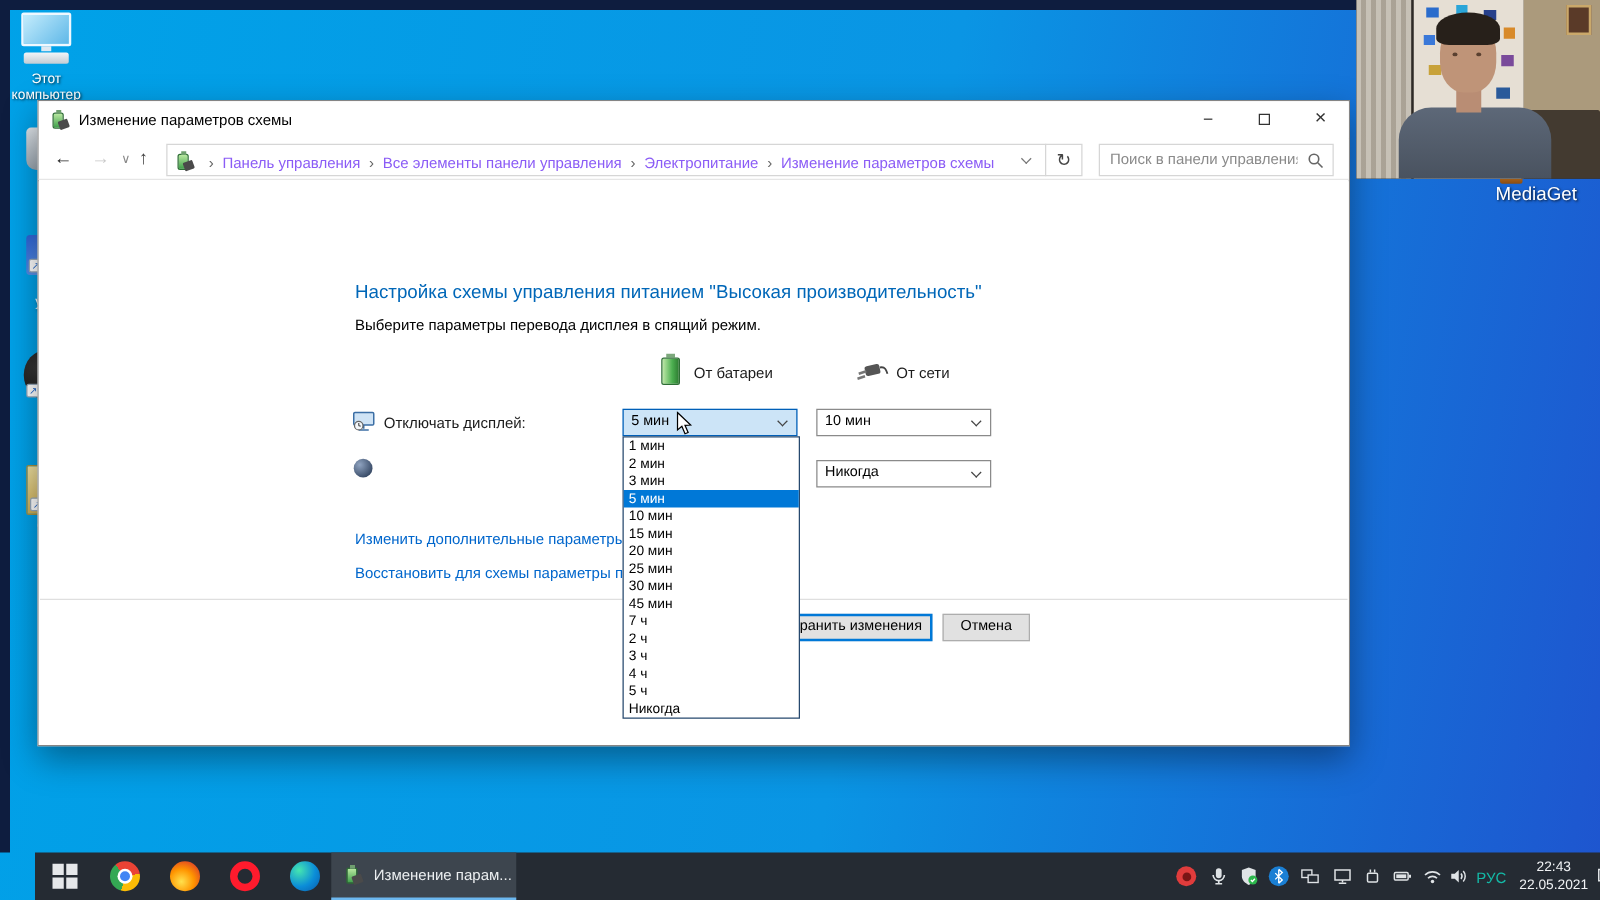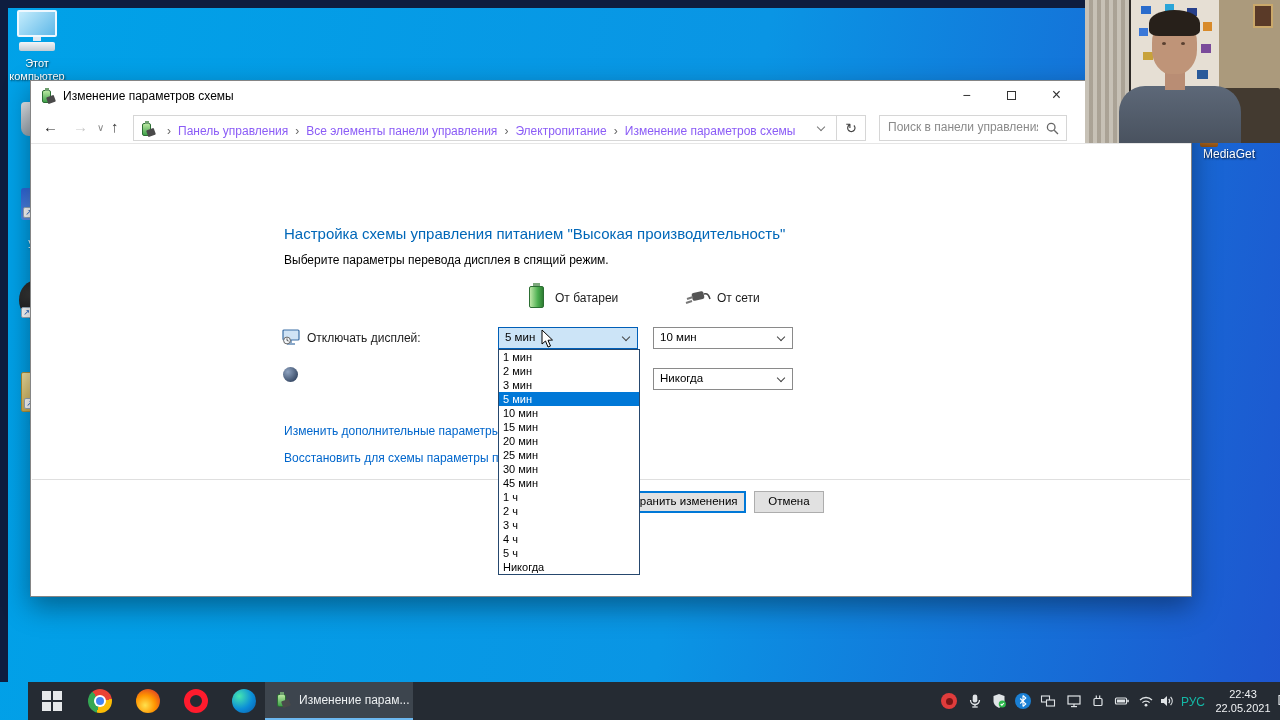--- a/index.html
+++ b/index.html
@@ -5,21 +5,21 @@
   * { margin:0; padding:0; box-sizing:border-box; }
   body { font-family:"Liberation Sans","DejaVu Sans",sans-serif; }
   .screen { position:relative; width:1280px; height:720px; overflow:hidden;
             background:linear-gradient(100deg,#00a2e8 0%, #0a95e4 55%, #1e55cf 100%);padding-left:48px; }
   .edge-strip { position:absolute; background:#0e1d3f; }
   
   .dicon { position:absolute; width:62px; text-align:center; }
   .dicon .lbl { margin-top:3px; font-size:11px; color:#fff; text-shadow:1px 1px 2px rgba(0,0,0,.75); white-space:pre-line; line-height:13px; }
   .shortcut-badge { position:absolute; left:2px; bottom:2px; width:11px; height:11px; background:#fff; border:1px solid #9ab; border-radius:2px; font-size:8px; line-height:9px; color:#1a62c8; }
   
-  .win { position:absolute; left:30px; top:80px; width:1162px; height:517px; background:#fff; border:1px solid #858585; box-shadow:0 10px 26px rgba(0,0,0,.38); z-index:10; }
+  .win { position:absolute; left:30px; top:80px; width:1050px; height:517px; background:#fff; border:1px solid #858585; box-shadow:0 10px 26px rgba(0,0,0,.38); z-index:10; }
   .titlebar { position:absolute; left:0; top:0; right:0; height:30px; background:#fff; }
   .titlebar .ttext { position:absolute; left:32px; top:8px; font-size:12px; color:#000; }
   .wbtn { position:absolute; top:0; width:45px; height:30px; text-align:center; line-height:28px; font-size:14px; color:#333; }
   .navbar { position:absolute; left:0; top:30px; right:0; height:33px; background:#fff; border-bottom:1px solid #e6e6e6; }
   .navglyph { position:absolute; top:7px; font-size:15px; color:#444; }
   .field { position:absolute; top:4px; height:26px; border:1px solid #d6d6d6; background:#fff; }
   .crumb { font-size:12px; color:#8b5cf6; }
   .crumb-sep { font-size:12px; color:#666; padding:0 7px; }
   .content { position:absolute; left:0; top:64px; right:0; bottom:0; background:#fff; }
   .heading { position:absolute; left:253px; top:80px; font-size:15px; color:#0067b8; }
@@ -97,21 +97,21 @@
 
   <div class="dicon" style="left:6px;top:372px;">
     <div style="position:relative;width:32px;height:40px;margin:0 auto;background:linear-gradient(#efe0a0,#cdae54);border:1px solid #a8903e;border-radius:2px;">
       <div class="shortcut-badge">↗</div>
     </div>
     <div class="lbl">Об
 я</div>
   </div>
 
   <div style="position:absolute;left:1200px;top:134px;width:18px;height:13px;background:linear-gradient(#e08a2a,#8a4d12);border-radius:2px;z-index:5;"></div>
-  <div style="position:absolute;left:1188px;top:147px;width:82px;text-align:center;font-size:12px;color:#fff;text-shadow:1px 1px 2px rgba(0,0,0,.8);z-index:5;">MediaGet</div>
+  <div style="position:absolute;left:1188px;top:147px;width:82px;text-align:center;font-size:15px;color:#fff;text-shadow:1px 1px 2px rgba(0,0,0,.8);z-index:5;">MediaGet</div>
 
   <div class="win">
     <div class="titlebar">
       <div style="position:absolute;left:9px;top:7px;">
         <div class="plan-ico">
             <div class="body"></div>
             <div class="cap"></div>
             <div class="plug"></div>
           </div>
       </div>
@@ -204,21 +204,21 @@
         <div class="dditem">1 мин</div>
         <div class="dditem">2 мин</div>
         <div class="dditem">3 мин</div>
         <div class="dditem selected">5 мин</div>
         <div class="dditem">10 мин</div>
         <div class="dditem">15 мин</div>
         <div class="dditem">20 мин</div>
         <div class="dditem">25 мин</div>
         <div class="dditem">30 мин</div>
         <div class="dditem">45 мин</div>
-        <div class="dditem">1 ч</div>
+        <div class="dditem">7 ч</div>
         <div class="dditem">2 ч</div>
         <div class="dditem">3 ч</div>
         <div class="dditem">4 ч</div>
         <div class="dditem">5 ч</div>
         <div class="dditem">Никогда</div>
       </div>
     </div>
   </div>
 
   <svg style="position:absolute;left:541px;top:329px;z-index:100;" width="14" height="20" viewBox="0 0 14 20">

